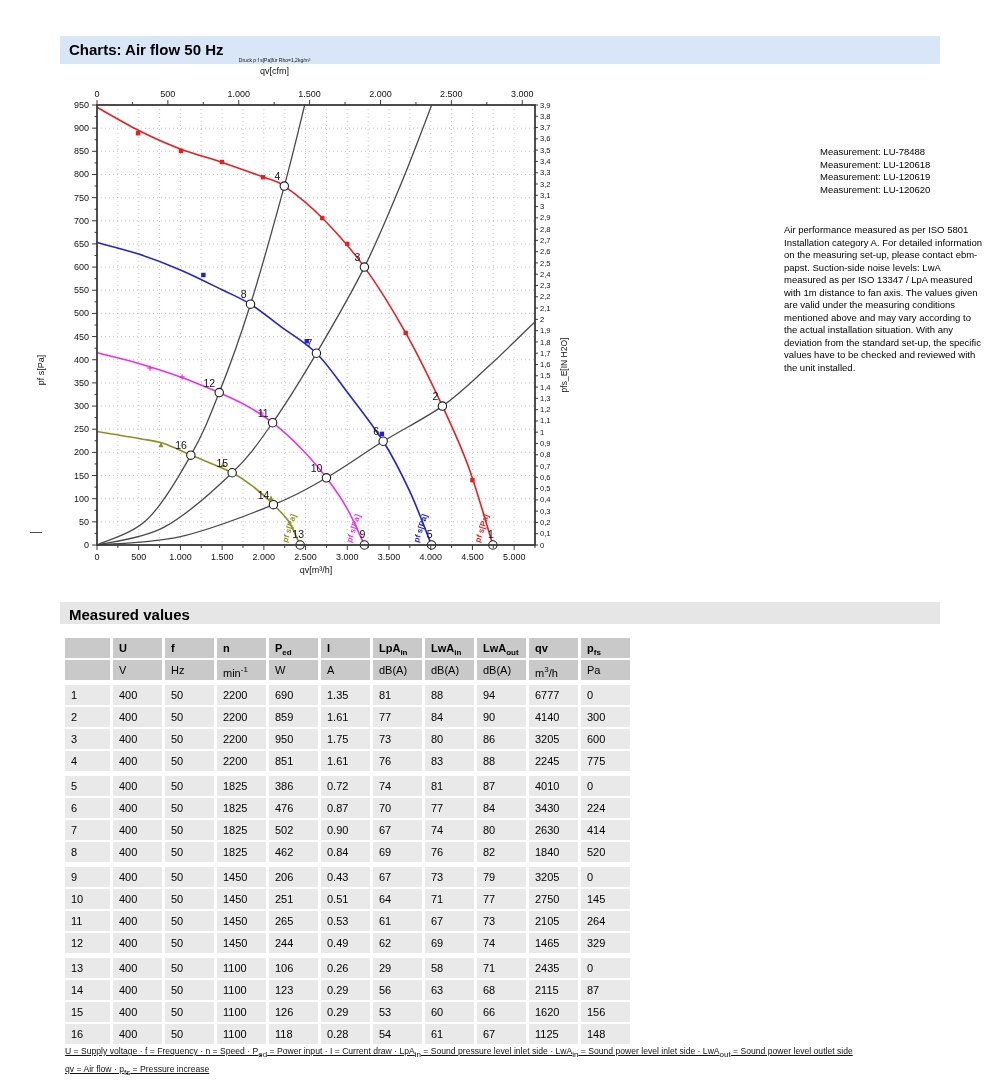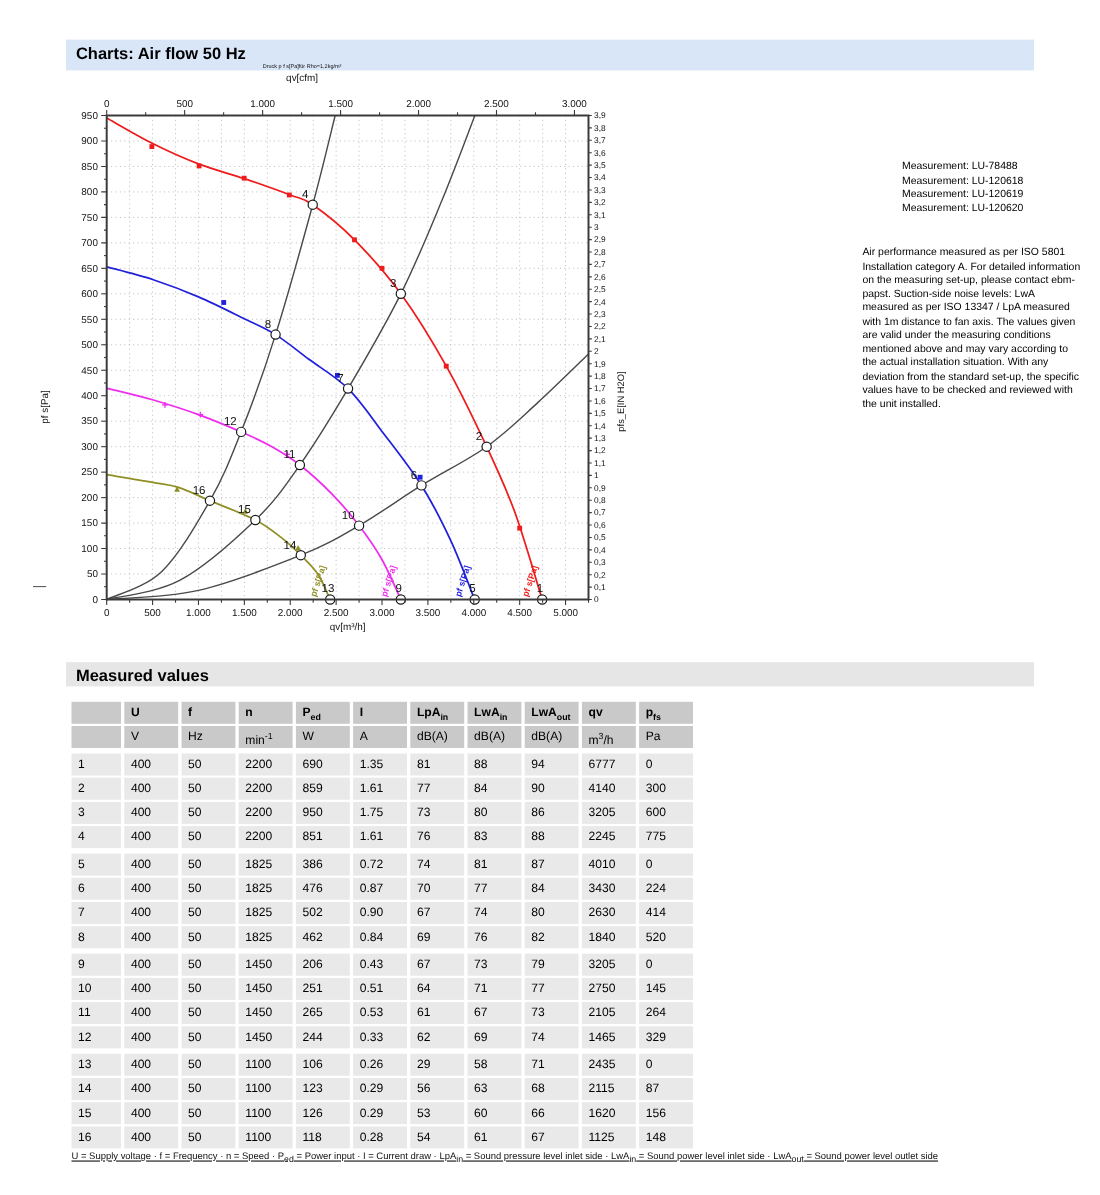--- a/index.html
+++ b/index.html
@@ -546,21 +546,21 @@
           <div class="mv-cell cn">73</div>
           <div class="mv-cell cn">2105</div>
           <div class="mv-cell cn">264</div>
         </div>
         <div class="mv-row">
           <div class="mv-cell c0">12</div>
           <div class="mv-cell cn">400</div>
           <div class="mv-cell cn">50</div>
           <div class="mv-cell cn">1450</div>
           <div class="mv-cell cn">244</div>
-          <div class="mv-cell cn">0.33</div>
+          <div class="mv-cell cn">0.49</div>
           <div class="mv-cell cn">62</div>
           <div class="mv-cell cn">69</div>
           <div class="mv-cell cn">74</div>
           <div class="mv-cell cn">1465</div>
           <div class="mv-cell cn">329</div>
         </div>
         <div class="mv-row group-start">
           <div class="mv-cell c0">13</div>
           <div class="mv-cell cn">400</div>
           <div class="mv-cell cn">50</div>
@@ -610,15 +610,16 @@
           <div class="mv-cell cn">61</div>
           <div class="mv-cell cn">67</div>
           <div class="mv-cell cn">1125</div>
           <div class="mv-cell cn">148</div>
         </div>
       </div>
   </div>
 
   <div class="footnotes">
     <div>U = Supply voltage · f = Frequency · n = Speed · P<sub>ed</sub> = Power input · I = Current draw · LpA<sub>in</sub> = Sound pressure level inlet side · LwA<sub>in</sub> = Sound power level inlet side · LwA<sub>out</sub> = Sound power level outlet side</div>
+    <div>qv = Air flow · p<sub>fs</sub> = Pressure increase</div>
   </div>
 
 </div>
 
 </body></html>

